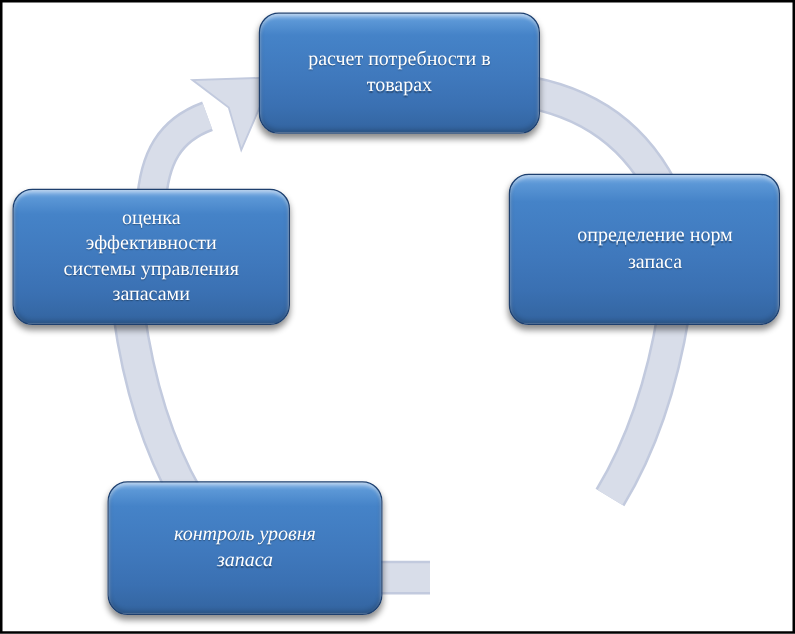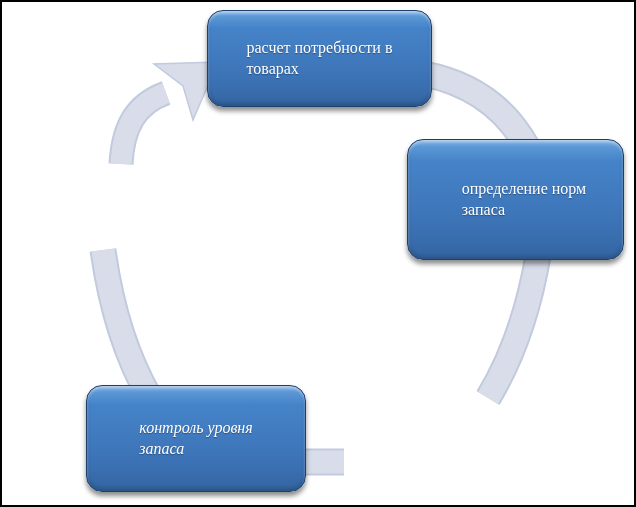--- a/index.html
+++ b/index.html
@@ -29,21 +29,21 @@
     background:linear-gradient(180deg,
       #86b4e6 0%, #5b97d6 6%, #4583c8 18%,
       #3f78bc 55%, #3a70b2 78%, #33649f 100%);
     border:1px solid #1d3f6e;
     box-shadow:0 4px 5px rgba(0,0,0,0.45),
                inset 0 2px 3px rgba(255,255,255,0.45),
                inset 0 -2px 4px rgba(0,0,0,0.22);
     color:#ffffff;
     font-size:16px;
     line-height:1.28;
-    text-align:left;
+    text-align:center;
     display:flex;
     align-items:center;
     justify-content:center;
     padding:6px 12px;
   }
   .node span{
     white-space:pre-line;
     text-shadow:0 1px 1px rgba(0,0,0,0.35);
   }
   .node-top{left:205px;top:8px;width:225px;height:97px;}
@@ -86,14 +86,20 @@
     <span>определение норм
 запаса</span>
   </div>
 
 
   <div class="node node-bottom-left">
     <span>контроль уровня
 запаса</span>
   </div>
 
+  <div class="node node-left">
+    <span>оценка
+эффективности
+системы управления
+запасами</span>
+  </div>
 
 </div>
 
 </body></html>

